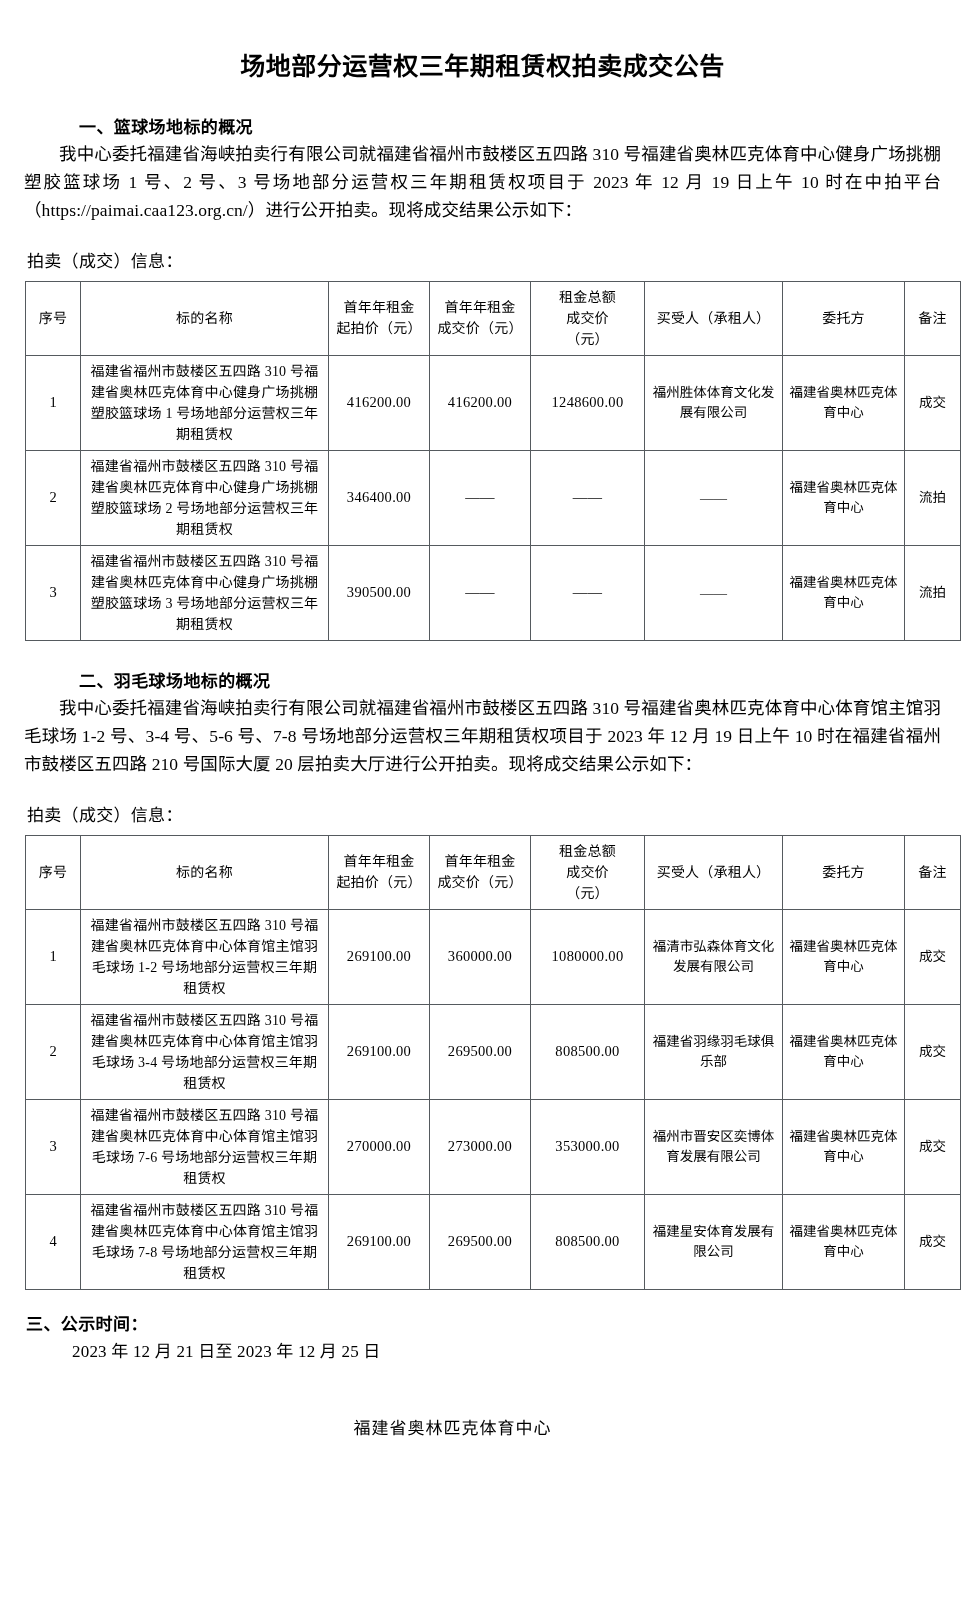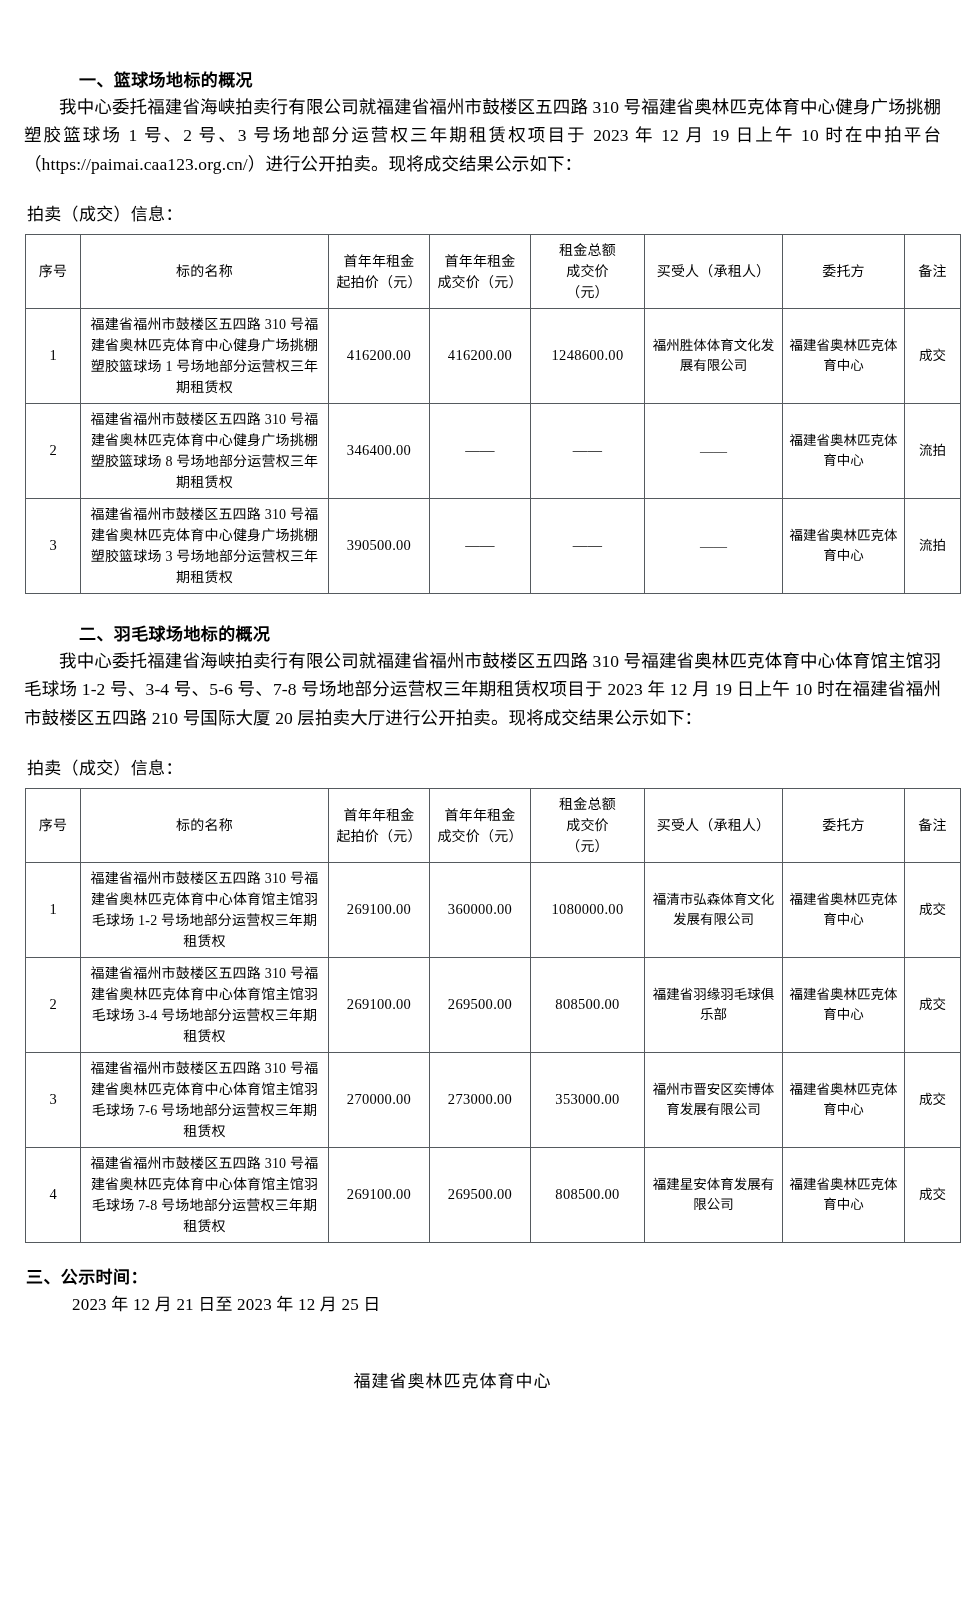--- a/index.html
+++ b/index.html
@@ -150,20 +150,21 @@
     letter-spacing: 1px;
     margin: 0;
   }
 </style>
 </head>
 <body>
 
 <div class="page">
 
   <h1 class="doc-title">
+    <span class="tline">场地部分运营权三年期租赁权拍卖成交公告</span>
   </h1>
 
   <div class="section-block">
     <div class="section-head">一、篮球场地标的概况</div>
     <p class="body-par">我中心委托福建省海峡拍卖行有限公司就福建省福州市鼓楼区五四路 310 号福建省奥林匹克体育中心健身广场挑棚塑胶篮球场 1 号、2 号、3 号场地部分运营权三年期租赁权项目于 2023 年 12 月 19 日上午 10 时在中拍平台（https://paimai.caa123.org.cn/）进行公开拍卖。现将成交结果公示如下：</p>
 
     <div class="info-label">拍卖（成交）信息：</div>
 
     <table class="auction">
       <colgroup>
@@ -204,21 +205,21 @@
           <td class="subject">福建省福州市鼓楼区五四路 310 号福建省奥林匹克体育中心健身广场挑棚塑胶篮球场 1 号场地部分运营权三年期租赁权</td>
           <td class="num">416200.00</td>
           <td class="num">416200.00</td>
           <td class="num">1248600.00</td>
           <td class="party">福州胜体体育文化发展有限公司</td>
           <td class="party">福建省奥林匹克体育中心</td>
           <td class="remark">成交</td>
         </tr>
         <tr>
           <td class="idx">2</td>
-          <td class="subject">福建省福州市鼓楼区五四路 310 号福建省奥林匹克体育中心健身广场挑棚塑胶篮球场 8 号场地部分运营权三年期租赁权</td>
+          <td class="subject">福建省福州市鼓楼区五四路 310 号福建省奥林匹克体育中心健身广场挑棚塑胶篮球场 2 号场地部分运营权三年期租赁权</td>
           <td class="num">346400.00</td>
           <td class="num">——</td>
           <td class="num">——</td>
           <td class="party">——</td>
           <td class="party">福建省奥林匹克体育中心</td>
           <td class="remark">流拍</td>
         </tr>
         <tr>
           <td class="idx">3</td>
           <td class="subject">福建省福州市鼓楼区五四路 310 号福建省奥林匹克体育中心健身广场挑棚塑胶篮球场 3 号场地部分运营权三年期租赁权</td>

